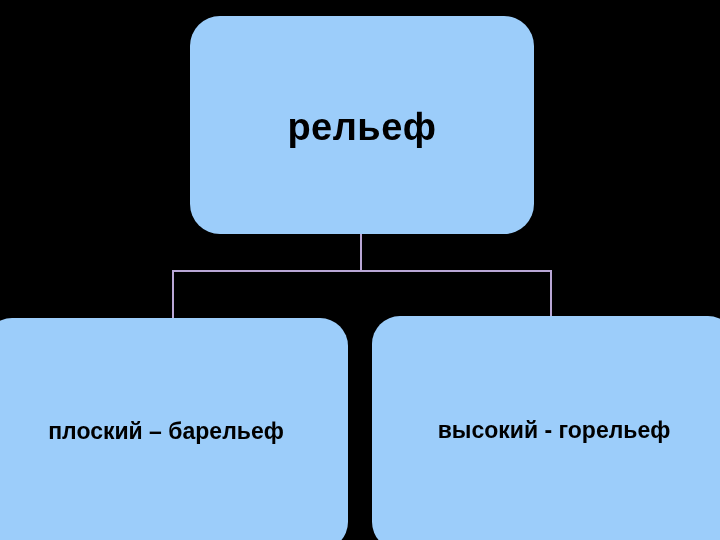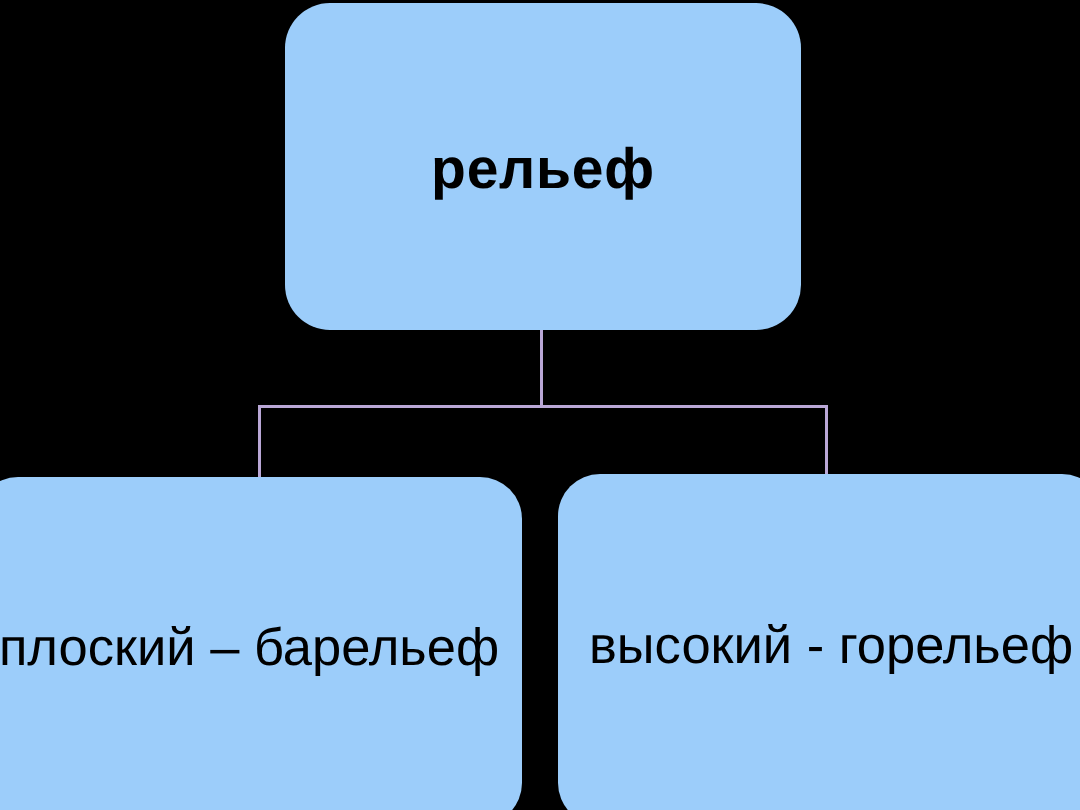--- a/index.html
+++ b/index.html
@@ -23,21 +23,21 @@
     display: flex;
     align-items: center;
     justify-content: center;
     text-align: center;
     box-sizing: border-box;
     color: #000000;
   }
 
   .node-root {
     left: 190px;
-    top: 2px;
+    top: 16px;
     width: 344px;
     height: 218px;
     border-radius: 30px;
   }
   .node-root .node-label {
     font-size: 38px;
     font-weight: bold;
     letter-spacing: 0.5px;
     margin-top: 4px;
   }
@@ -51,22 +51,22 @@
   }
   .node-right {
     left: 372px;
     top: 316px;
     width: 364px;
     height: 234px;
     border-radius: 28px;
   }
   .node-left .node-label,
   .node-right .node-label {
-    font-size: 35px;
-    font-weight: normal;
+    font-size: 23px;
+    font-weight: bold;
     line-height: 1.1;
     margin-top: -4px;
   }
 
   .connector {
     position: absolute;
     background: #B9A7D6;
   }
   .conn-vert-root {
     left: 360px;

